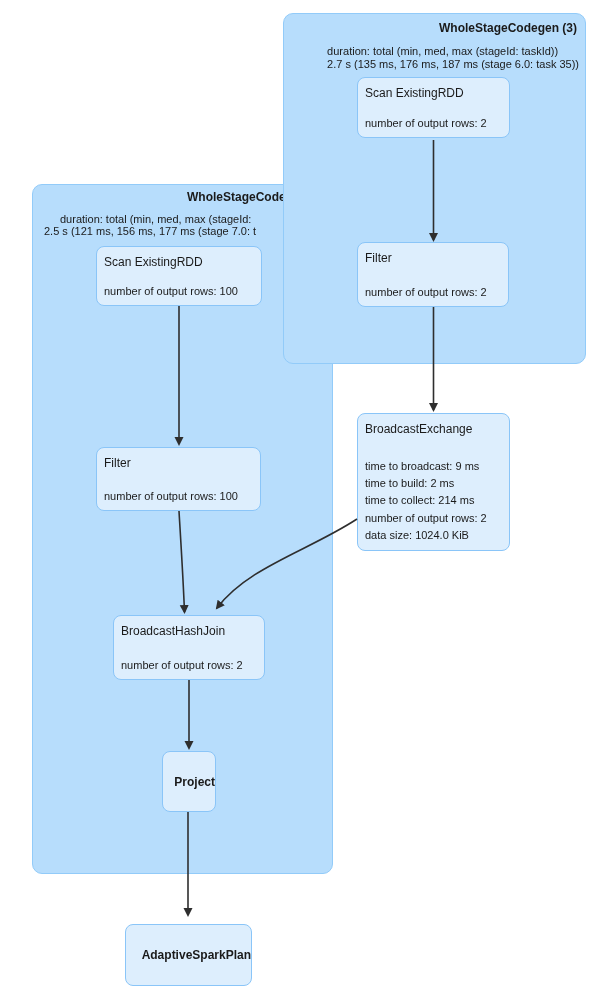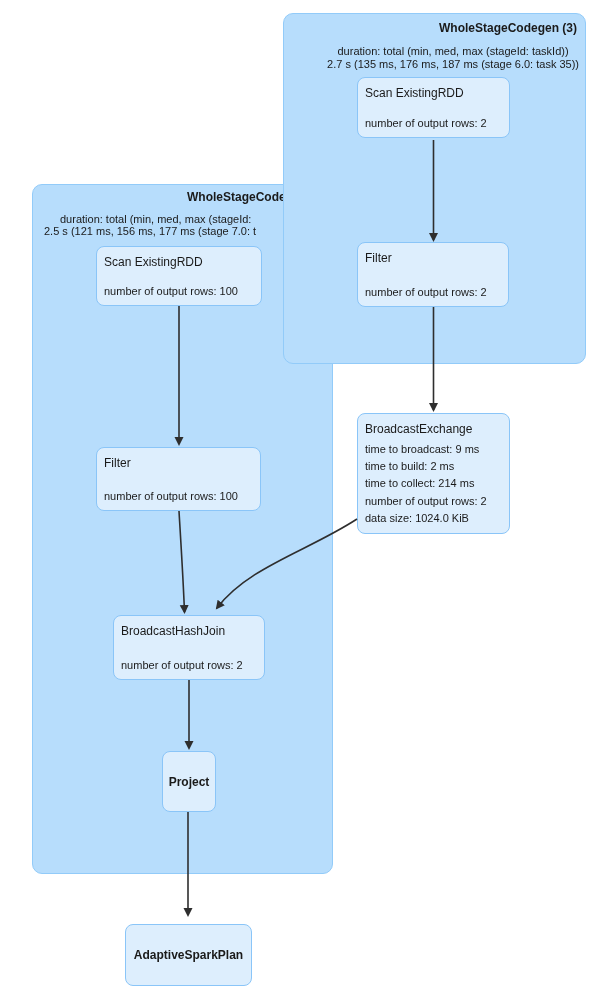--- a/index.html
+++ b/index.html
@@ -7,39 +7,39 @@
           font-family:"Liberation Sans",sans-serif;color:#1a1a1a;}
 
   
   .cluster{position:absolute;background:#b7ddfc;border:1px solid #92cbf9;border-radius:10px;box-sizing:border-box;}
   .cluster-left {left:32px;top:184px;width:301px;height:690px;z-index:1;}
   .cluster-right{left:283px;top:13px;width:303px;height:351px;z-index:2;}
   .cluster-title{position:absolute;font-size:12px;font-weight:bold;white-space:nowrap;}
   .cluster-right .cluster-title{top:7px;right:8px;text-align:right;}
   .cluster-left  .cluster-title{top:5px;left:154px;}
   .cluster-duration{position:absolute;font-size:11px;line-height:12.6px;white-space:nowrap;}
-  .cluster-right .cluster-duration{top:31px;right:6px;text-align:center;}
+  .cluster-right .cluster-duration{top:31px;right:6px;text-align:left;}
   .dur-line{white-space:nowrap;}
   .cluster-left .dur1{position:absolute;top:28px;left:27px;font-size:11px;}
   .cluster-left .dur2{position:absolute;top:40px;left:11px;font-size:11px;}
 
   
   .node{position:absolute;background:#ddeefd;border:1px solid #8ac5f8;border-radius:8px;
         box-sizing:border-box;z-index:4;}
   .node .ntitle{position:absolute;top:8px;left:7px;font-size:12px;font-weight:normal;white-space:nowrap;}
   .node .nmetric{position:absolute;bottom:8px;left:7px;font-size:11px;white-space:nowrap;}
   .node .nmetrics{position:absolute;bottom:6px;left:7px;font-size:11px;line-height:17.2px;white-space:nowrap;}
 
   .node-scan1  {left:357px;top:77px; width:153px;height:61px;}
   .node-filter1{left:357px;top:242px;width:152px;height:65px;}
-  .node-be     {left:357px;top:413px;width:153px;height:121px;}
+  .node-be     {left:357px;top:413px;width:153px;height:138px;}
   .node-scan2  {left:96px; top:246px;width:166px;height:60px;}
   .node-filter2{left:96px; top:447px;width:165px;height:64px;}
   .node-bhj    {left:113px;top:615px;width:152px;height:65px;}
-  .node-center{display:flex;align-items:center;justify-content:center;}
+  .node-center{display:flex;align-items:center;justify-content:flex-end;}
   .node-project{left:162px;top:751px;width:54px;height:61px;}
   .node-asp    {left:125px;top:918px;width:127px;height:62px;margin-top:6px;}
   .node-center .ctitle{font-size:12px;font-weight:bold;white-space:nowrap;}
 
   
   svg.edges{position:absolute;left:0;top:0;z-index:5;pointer-events:none;}
   svg.edges path.edge{fill:none;stroke:#2e2e2e;stroke-width:1.6;}
 </style>
 </head>
 <body>

